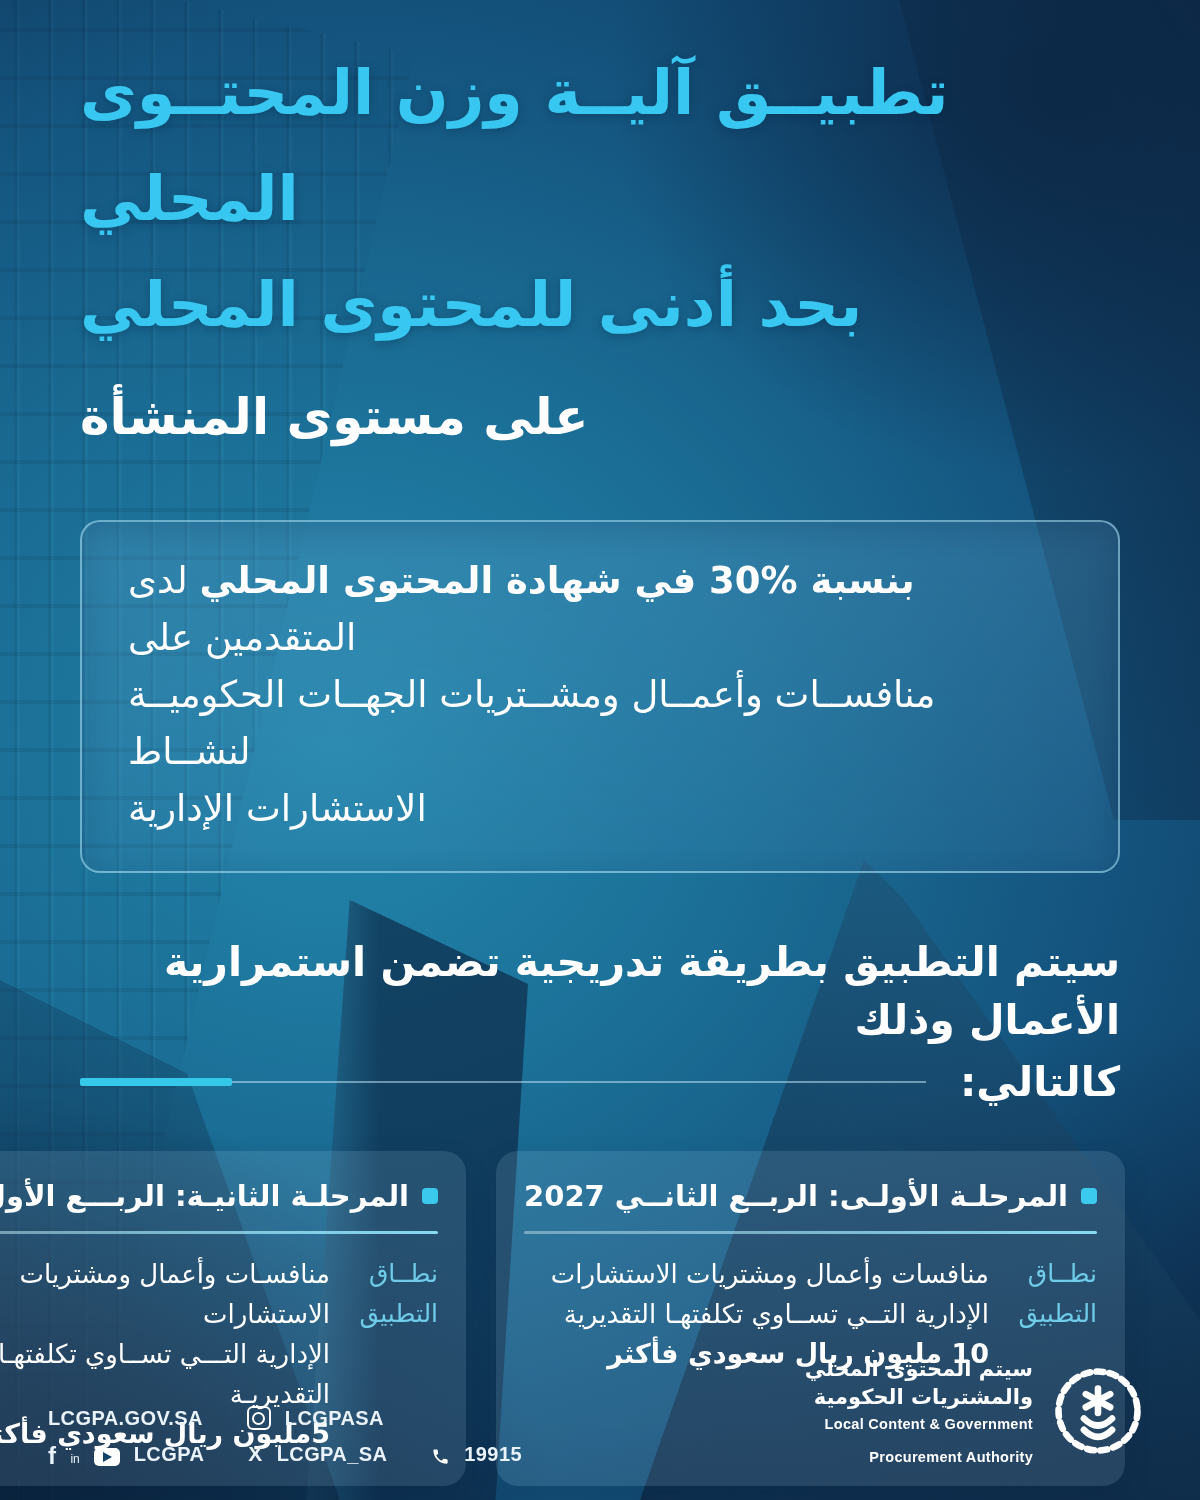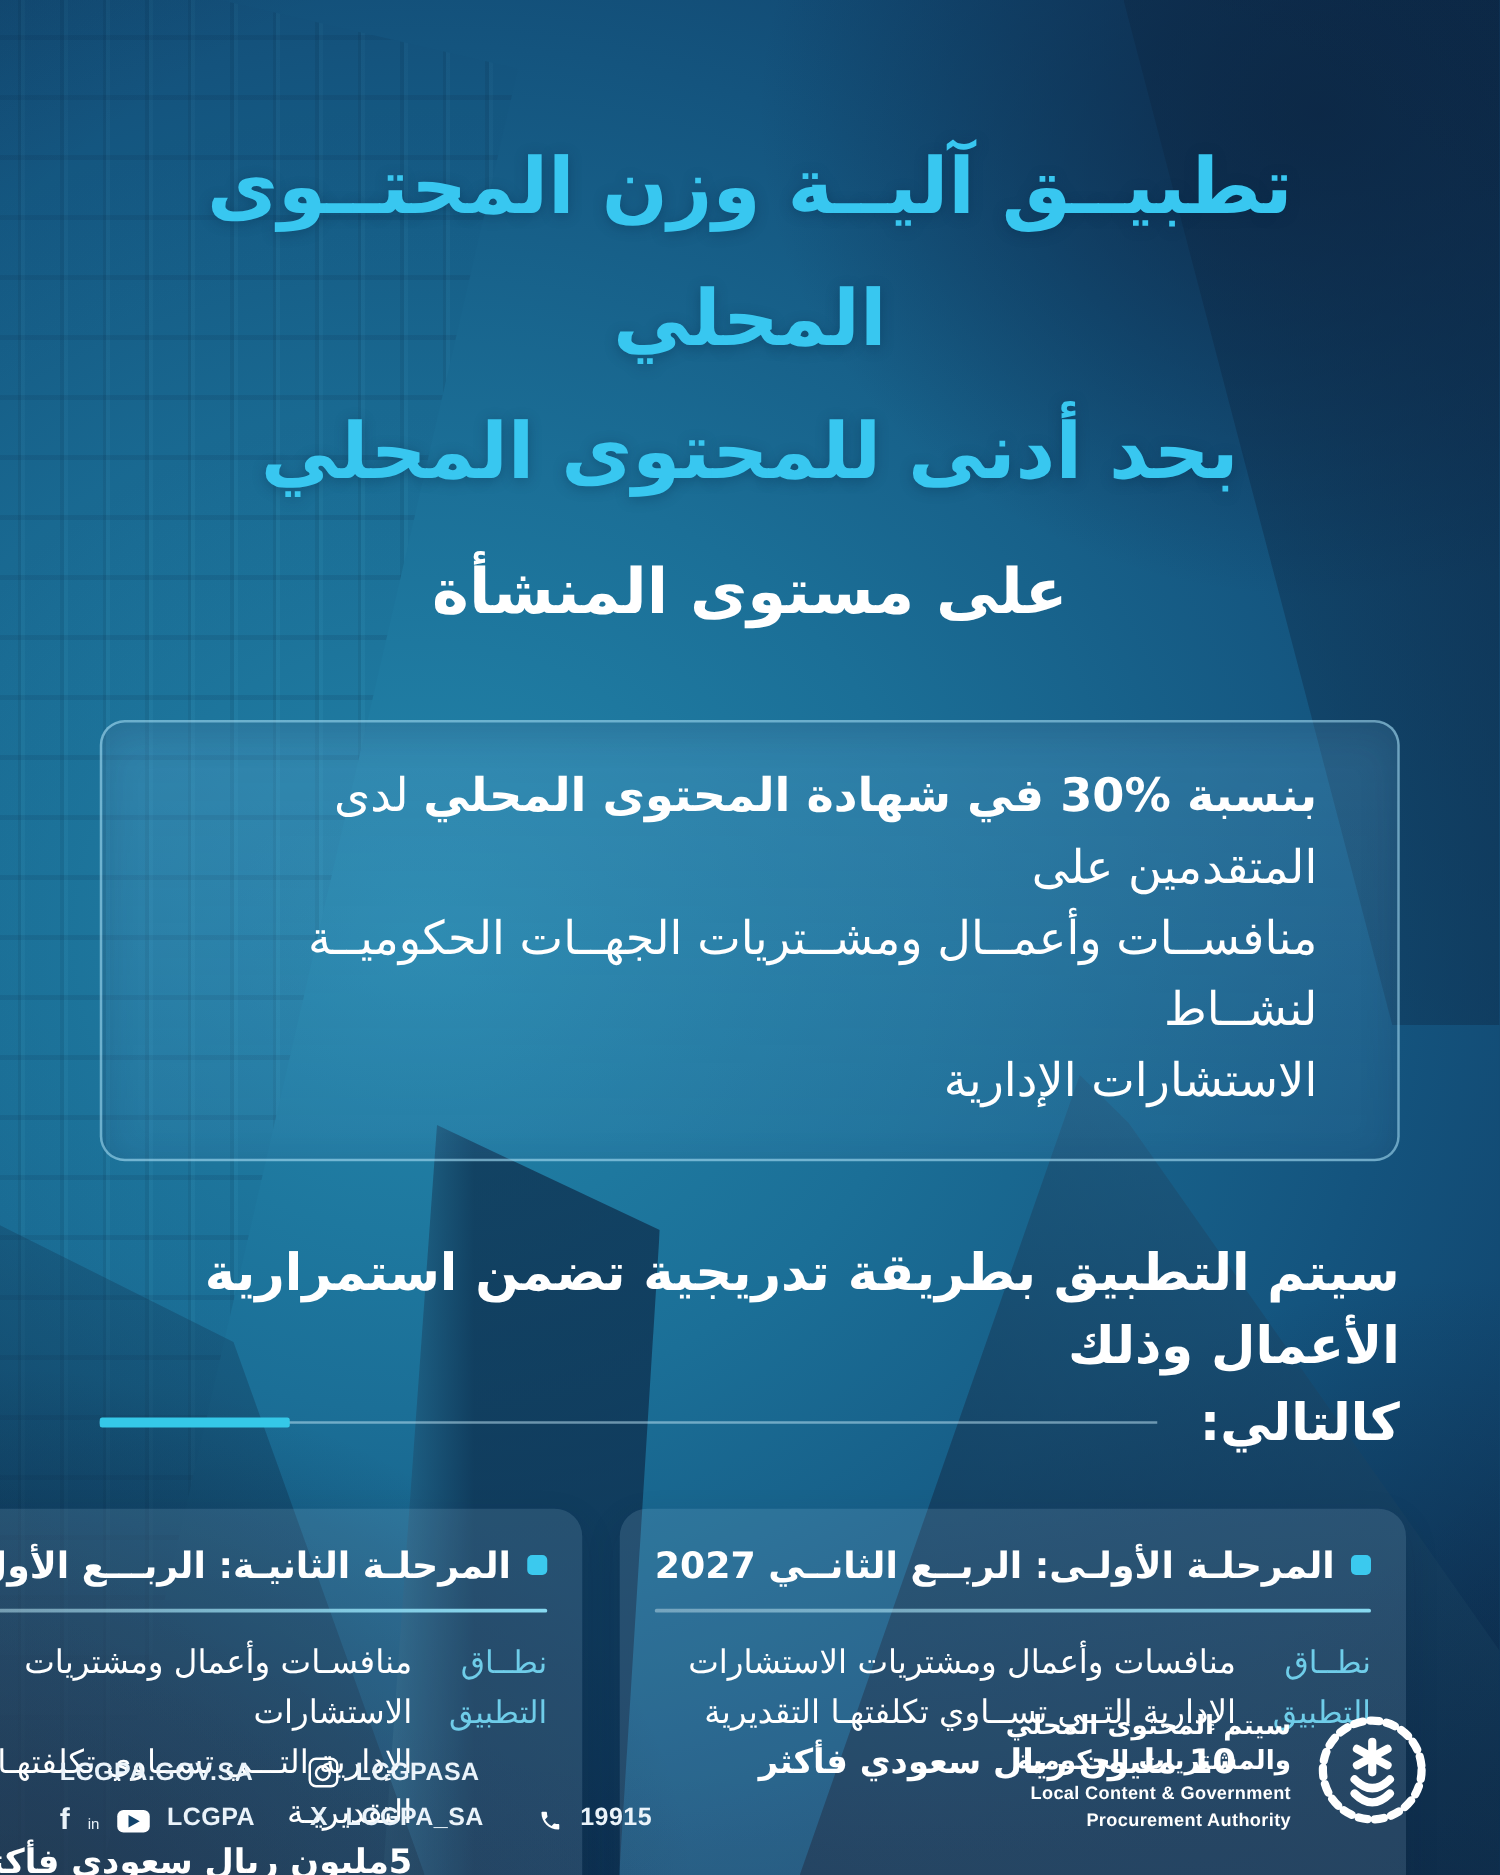--- a/index.html
+++ b/index.html
@@ -45,31 +45,31 @@
     -webkit-clip-path:polygon(0 0,55% 18%,100% 100%,0 100%);
             clip-path:polygon(0 0,55% 18%,100% 100%,0 100%);
   }
   .bg-glow{position:absolute;inset:0;
     background:radial-gradient(120% 90% at 50% 45%, rgba(0,0,0,0) 55%, rgba(7,24,46,.38) 100%);
   }
 
   
   .content{position:absolute;inset:0;z-index:1;}
 
-  header{padding:96px 80px 0 80px;text-align:center;}
+  header{padding:40px 80px 0 80px;text-align:left;}
   .title{margin:0;font-weight:700;font-size:62px;line-height:106px;color:#38C7F0;
     text-shadow:0 2px 10px rgba(6,40,70,.35);}
   .title span{display:block;}
   .subtitle{margin-top:28px;font-weight:700;font-size:50px;line-height:62px;color:#FFFFFF;}
 
   .highlight-box{margin:72px 80px 0 80px;border-radius:20px;
     border:2px solid rgba(170,222,242,.55);
     background:linear-gradient(180deg, rgba(98,168,210,.28), rgba(70,140,185,.18));
     box-shadow:0 8px 30px rgba(6,30,55,.18) inset;
-    padding:30px 64px 34px 46px;text-align:right;}
+    padding:30px 64px 34px 46px;text-align:left;}
   .highlight-box .line{font-size:37px;line-height:57px;color:#fff;font-weight:400;}
   .highlight-box .lead{font-weight:700;}
 
   .section-heading{margin:60px 80px 0 80px;text-align:right;}
   .section-heading .h-line1{font-weight:700;font-size:41px;line-height:58px;}
   .heading-row2{display:flex;align-items:center;gap:34px;margin-top:4px;}
   .heading-row2 .h-line2{font-weight:700;font-size:41px;line-height:58px;white-space:nowrap;}
   .rule{flex:1;height:2px;background:rgba(200,235,250,.5);position:relative;}
   .rule-accent{position:absolute;left:0;top:-3px;width:152px;height:8px;background:#35C8E8;border-radius:2px;}
 
@@ -230,21 +230,21 @@
           </span>
           <span>19915</span>
         </div>
       </div>
 
       <div class="brand">
         <div class="logo-text">
           <div class="logo-ar">سيتم المحتوى المحلي</div>
           <div class="logo-ar">والمشتريات الحكومية</div>
           <div class="logo-en">Local Content &amp; Government</div>
-          <div class="logo-en" style="margin-top:4px;">Procurement Authority</div>
+          <div class="logo-en" style="margin-top:15px;">Procurement Authority</div>
         </div>
         <svg class="emblem" viewBox="0 0 100 100" aria-hidden="true">
           <circle cx="50" cy="50" r="42" fill="none" stroke="#ffffff" stroke-width="7" stroke-dasharray="7.5 6.5" stroke-linecap="round"></circle>
           <g stroke="#ffffff" stroke-width="7" stroke-linecap="round">
             <line x1="50" y1="26" x2="50" y2="52"></line>
             <line x1="37" y1="32" x2="63" y2="46"></line>
             <line x1="63" y1="32" x2="37" y2="46"></line>
           </g>
           <g stroke="#ffffff" stroke-width="7" fill="none" stroke-linecap="round">
             <path d="M35 58 Q50 73 65 58"></path>

